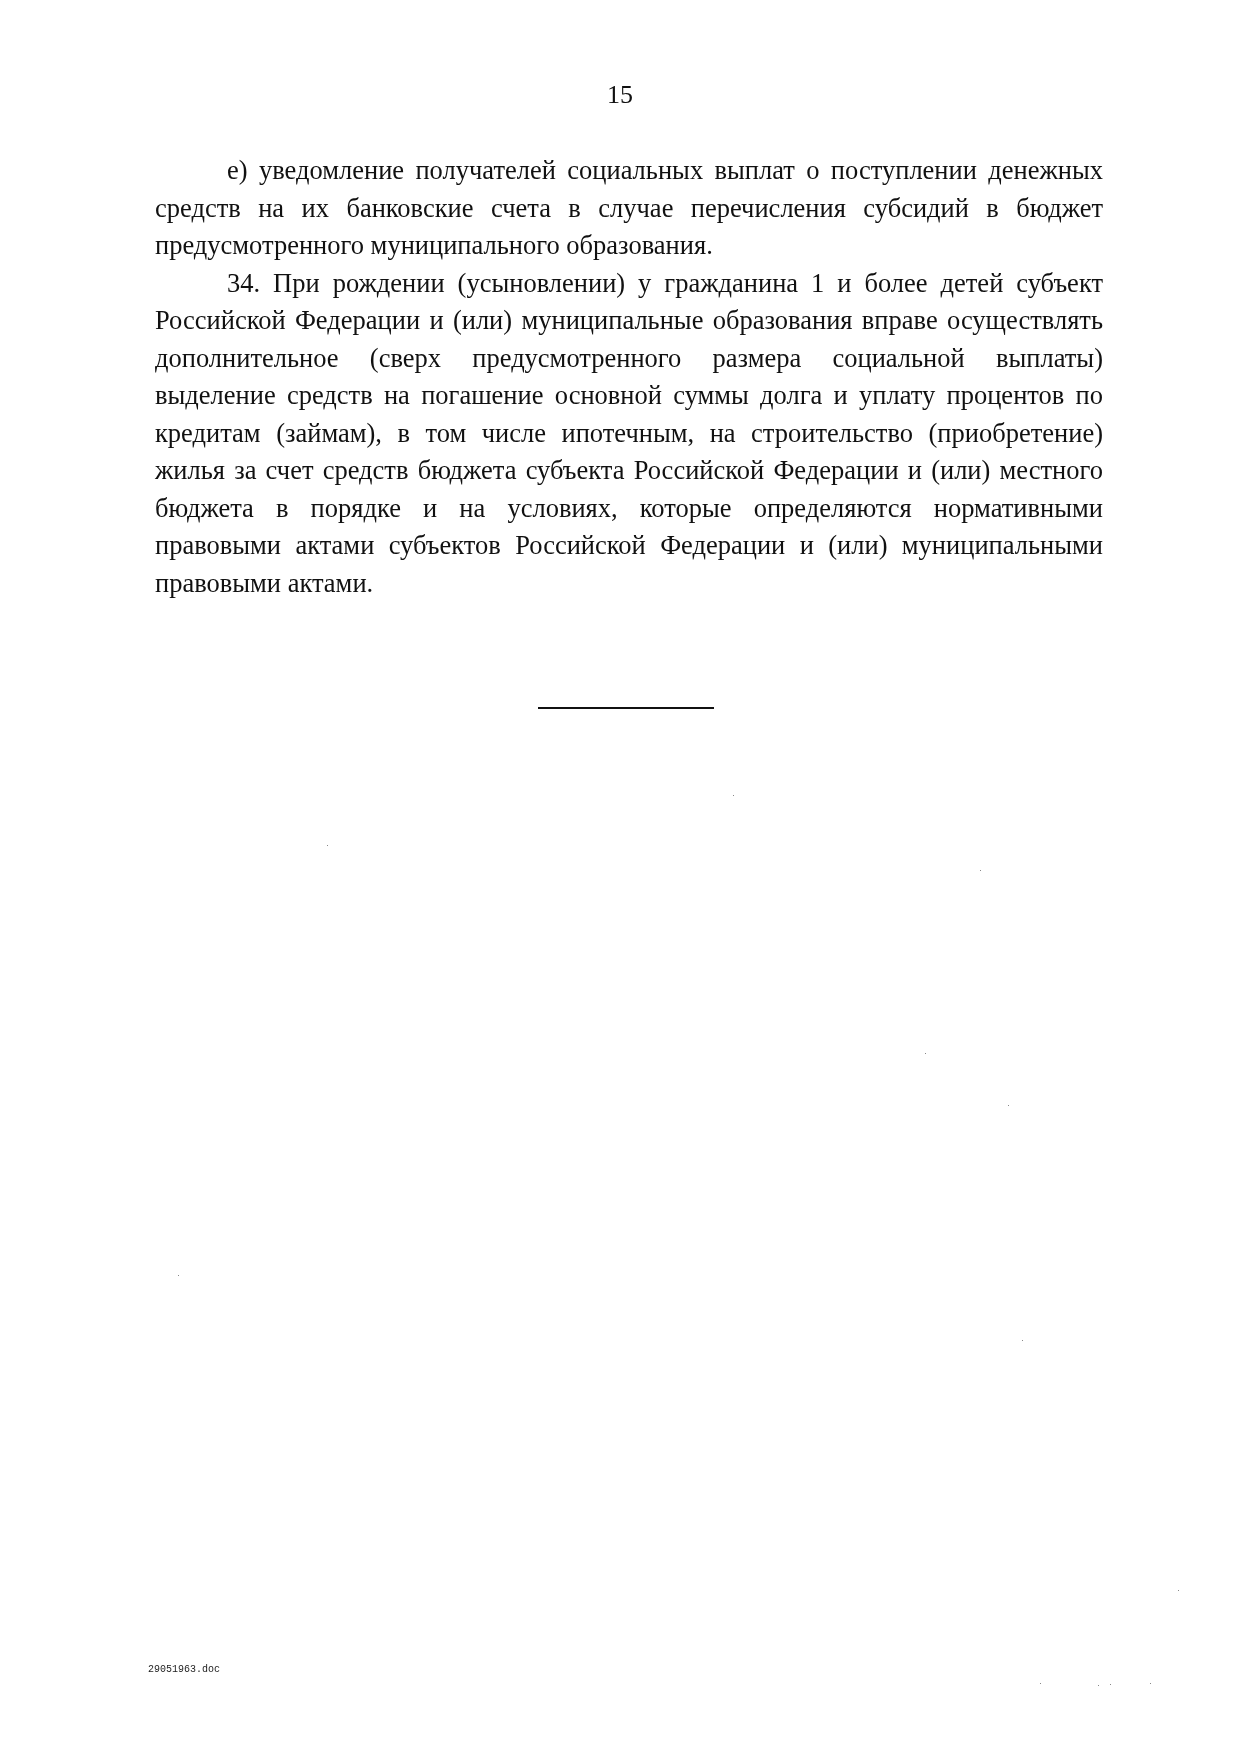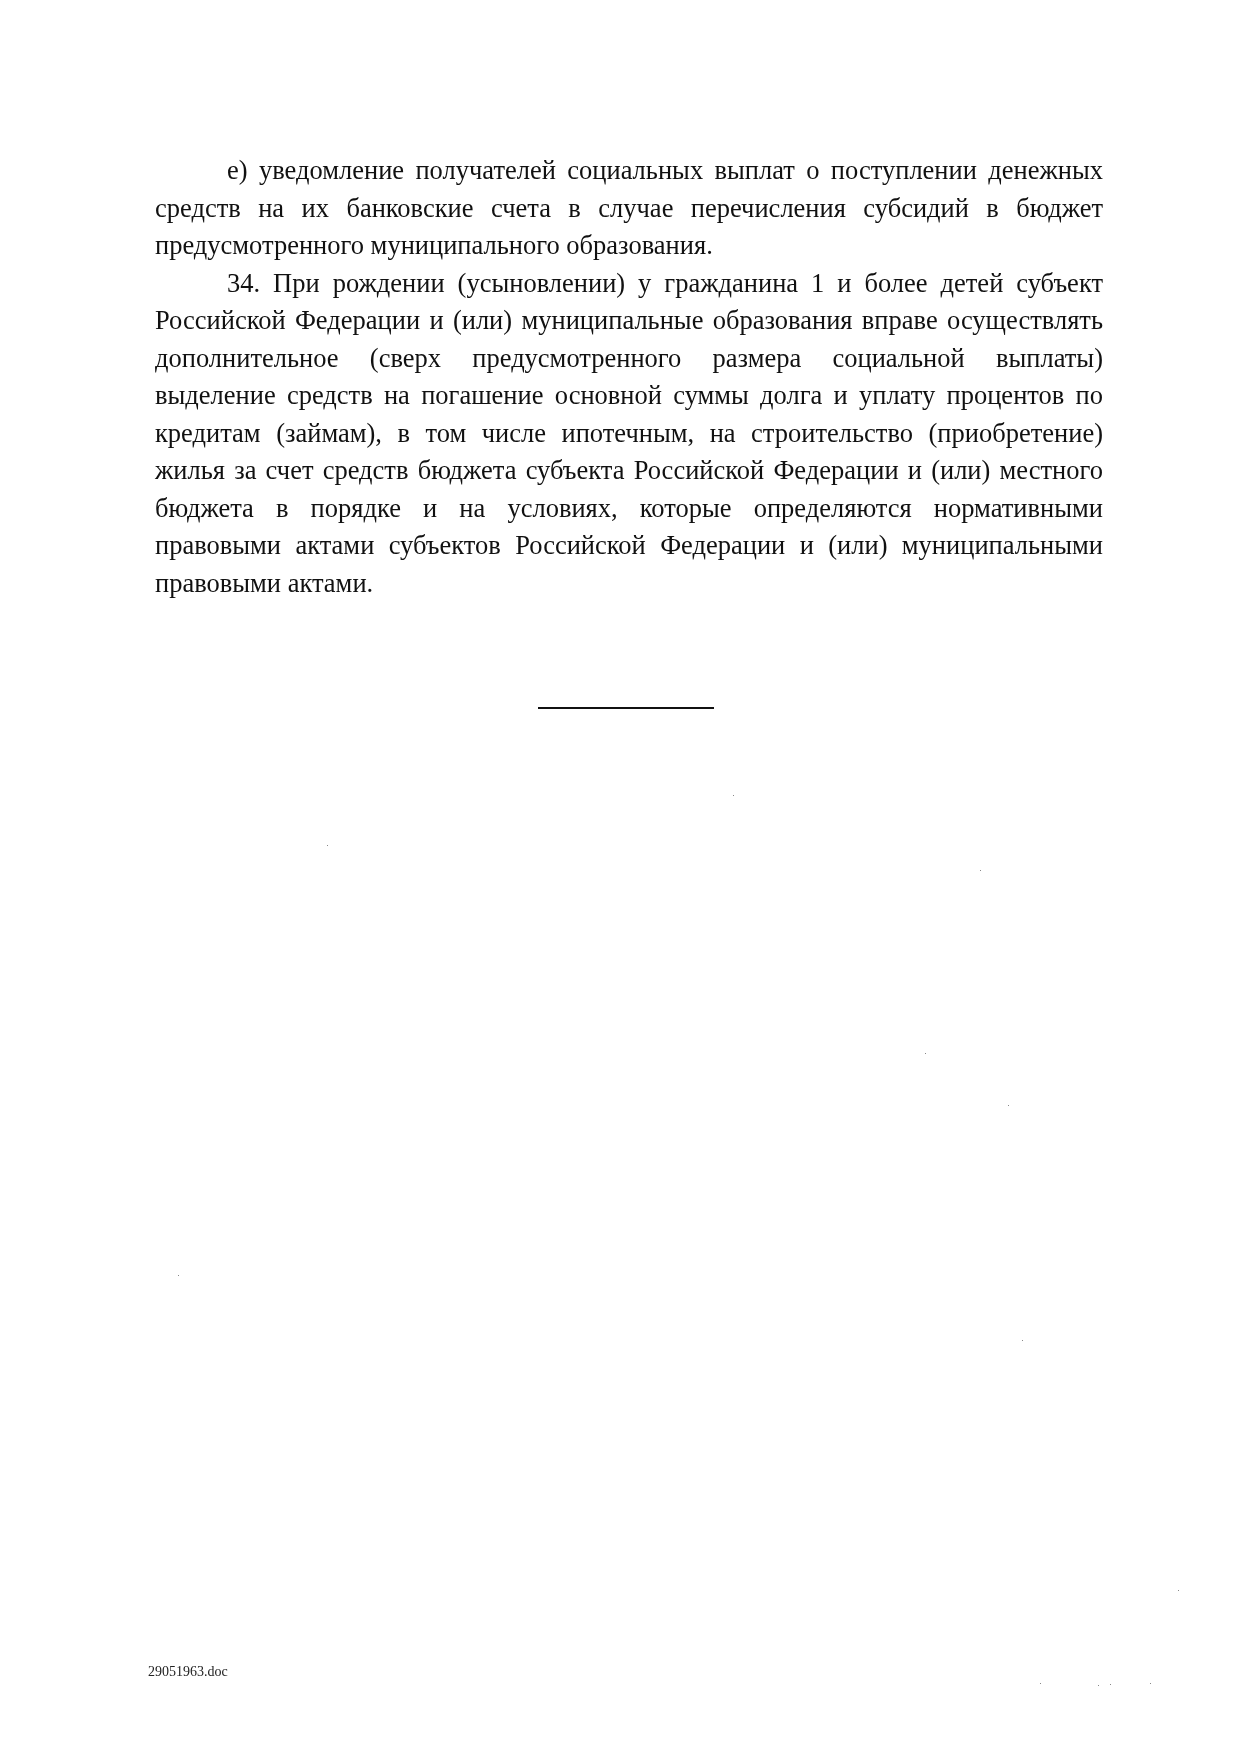--- a/index.html
+++ b/index.html
@@ -2,27 +2,28 @@
 <html><head>
   <meta charset="utf-8">
   <style>
     html, body { margin: 0; padding: 0; background: #ffffff; }
     body { width: 1240px; height: 1754px; position: relative; overflow: hidden; }
     .page { position: absolute; left: 0; top: 0; width: 1240px; height: 1754px; background: #fff; color: #111; font-family: "Liberation Serif", "DejaVu Serif", serif; }
     .page-number { position: absolute; top: 80px; left: 0; width: 1240px; text-align: center; font-size: 26px; }
     .body-text { position: absolute; left: 155px; top: 152px; width: 948px; font-size: 26.5px; line-height: 37.5px; text-align: justify; }
     .para { margin: 0; text-indent: 72px; }
     .separator { position: absolute; left: 538px; top: 707px; width: 176px; height: 2px; background: #111; }
-    .footer-file { position: absolute; left: 148px; top: 1664px; font-size: 14px; font-family: Liberation Serif, serif; color: #222; }
+    .footer-file { position: absolute; left: 148px; top: 1664px; font-size: 10px; font-family: Liberation Mono, monospace; color: #222; }
     .speck { position: absolute; width: 1px; height: 1px; background: #888; }
   </style>
 </head>
 <body>
 
 <div class="page">
+  <div class="page-number">15</div>
 
   <div class="body-text">
     <p class="para">е) уведомление получателей социальных выплат о поступлении денежных средств на их банковские счета в случае перечисления субсидий в бюджет предусмотренного муниципального образования.</p>
     <p class="para">34. При рождении (усыновлении) у гражданина 1 и более детей субъект Российской Федерации и (или) муниципальные образования вправе осуществлять дополнительное (сверх предусмотренного размера социальной выплаты) выделение средств на погашение основной суммы долга и уплату процентов по кредитам (займам), в том числе ипотечным, на строительство (приобретение) жилья за счет средств бюджета субъекта Российской Федерации и (или) местного бюджета в порядке и на условиях, которые определяются нормативными правовыми актами субъектов Российской Федерации и (или) муниципальными правовыми актами.</p>
   </div>
 
   <div class="separator"></div>
 
   <div class="footer-file">29051963.doc</div>
 

